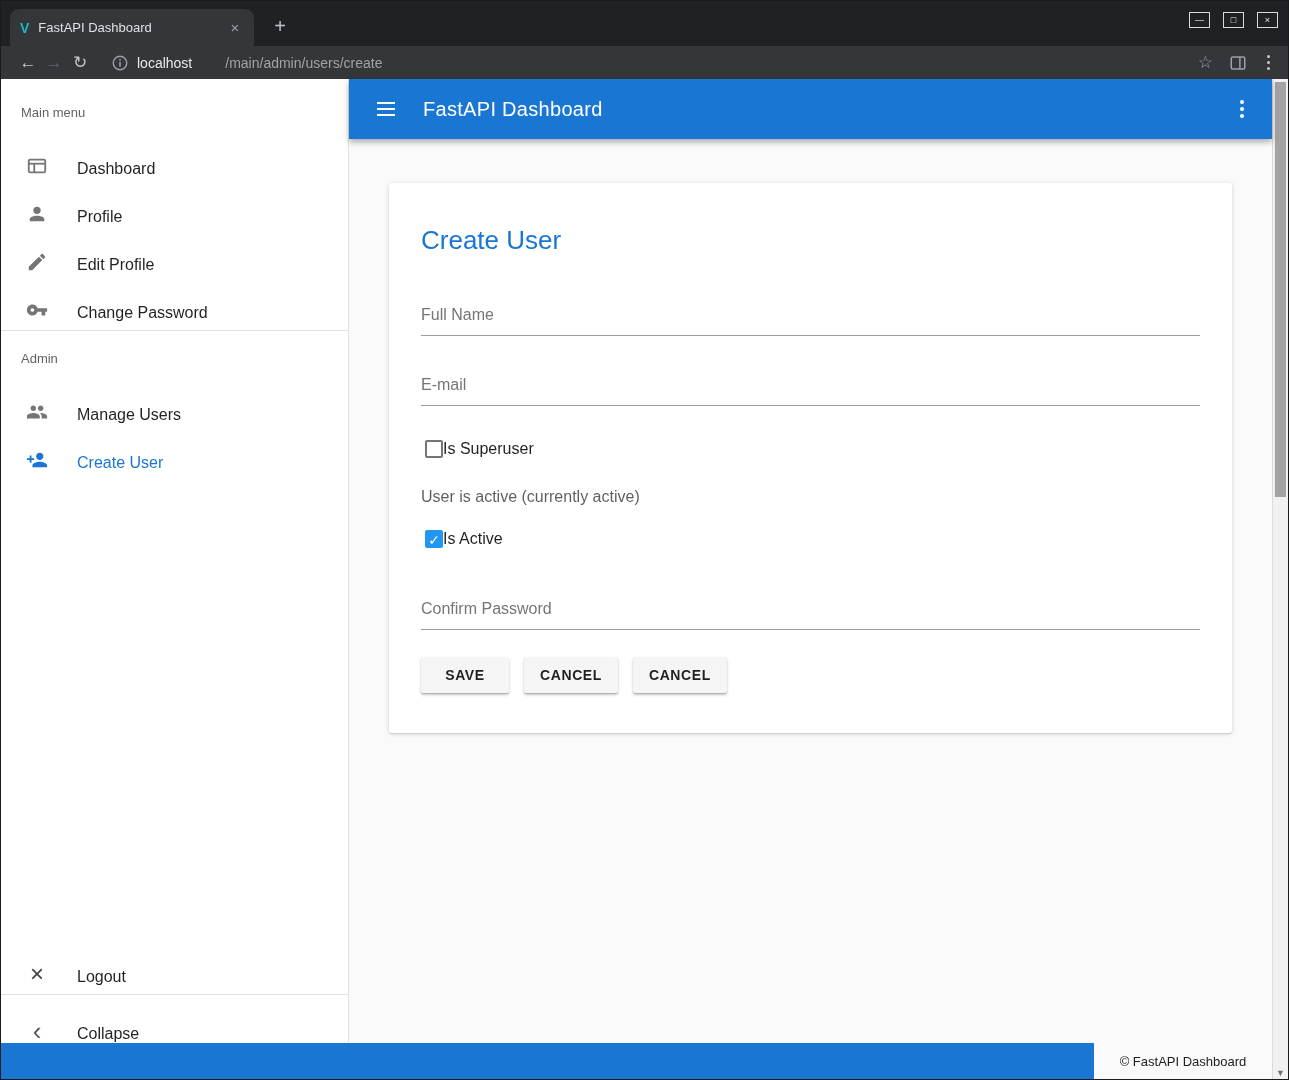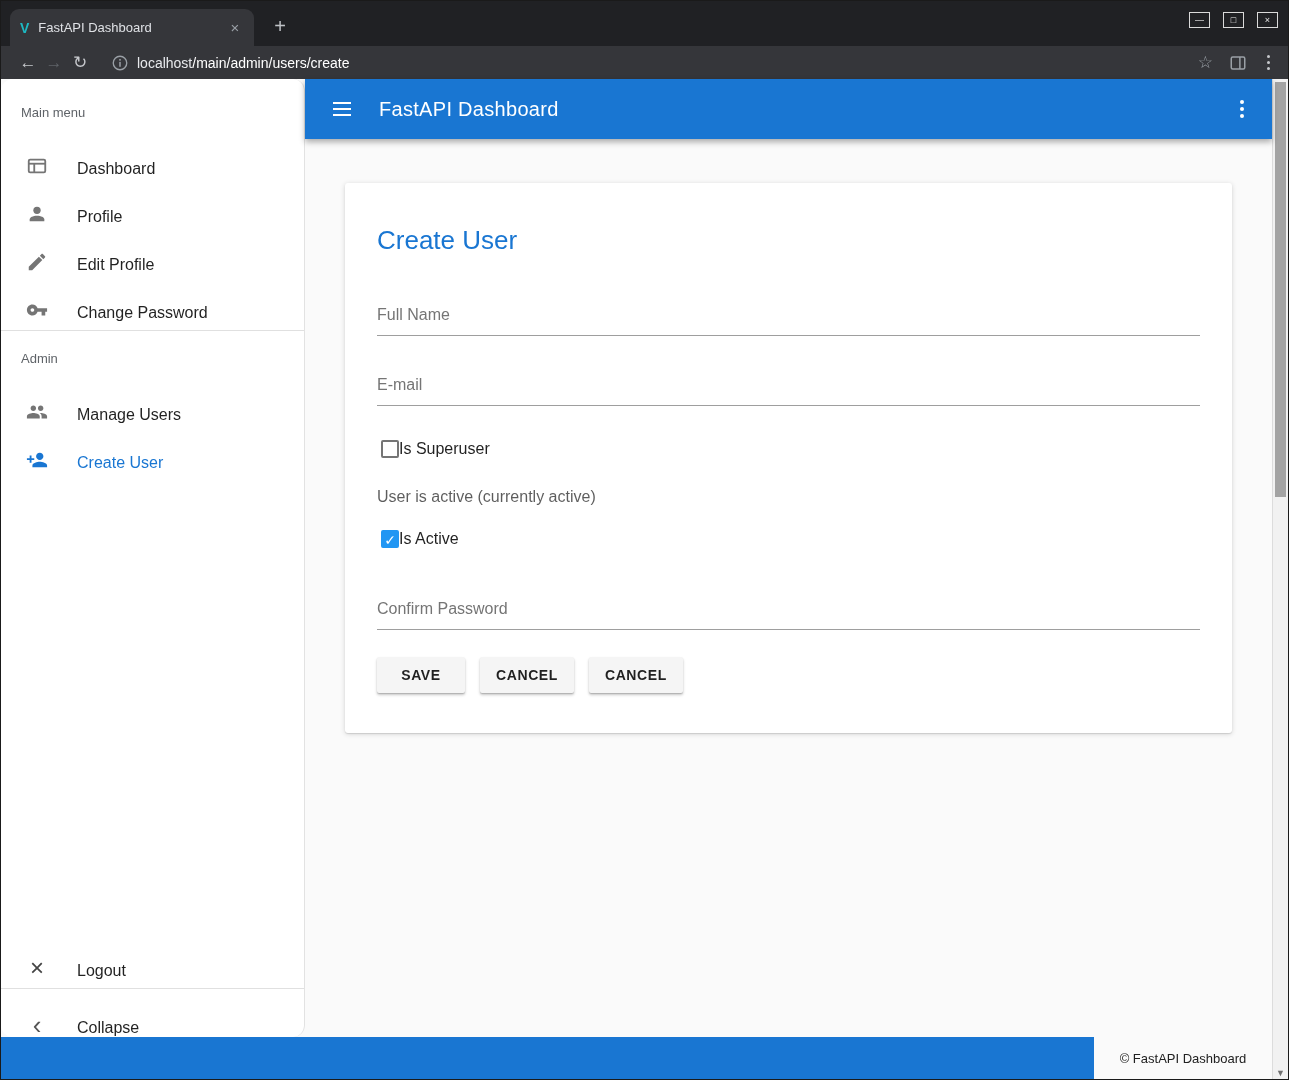--- a/index.html
+++ b/index.html
@@ -16,34 +16,34 @@
   .new-tab { color:#c0c3c7; font-size:20px; width:28px; height:28px; line-height:26px; text-align:center; margin:0 0 5px 12px; cursor:pointer; }
   .win-controls { margin-left:auto; align-self:center; display:flex; gap:13px; padding-right:10px; margin-bottom:8px; }
   .win-btn { width:21px; height:16px; border:1px solid #dadada; color:#e8e8e8; font-size:9px; display:flex; align-items:center; justify-content:center; cursor:pointer; }
 
   .toolbar { height:33px; background:#35363a; display:flex; align-items:center; padding:0 14px; flex:none; }
   .nav-ico { color:#c6c8cc; font-size:17px; width:26px; text-align:center; cursor:pointer; }
   .nav-ico.disabled { color:#5f6368; }
   .site-info { color:#9aa0a6; width:22px; height:22px; margin-left:16px; cursor:pointer; display:flex; align-items:center; justify-content:center; }
   .url { font-size:14px; margin-left:6px; white-space:nowrap; }
   .url .host { color:#e8eaed; }
-  .url .path { color:#ffffff; }
+  .url .path { color:#a3a3a3;padding-left:33px; }
   .toolbar-right { margin-left:auto; display:flex; align-items:center; gap:16px; }
   .star { color:#9aa0a6; font-size:17px; cursor:pointer; }
   .side-panel { color:#9aa0a6; width:18px; height:18px; cursor:pointer; }
   .kebab { display:flex; flex-direction:column; gap:3px; padding:4px; cursor:pointer; }
   .kebab i { width:3px; height:3px; border-radius:50%; background:#c6c8cc; }
 
   
   .lower { flex:1; display:flex; min-height:0; background:#fafafa; }
   .app-region { flex:1; display:flex; flex-direction:column; min-width:0; }
   .body-row { flex:1; display:flex; min-height:0; }
 
   
-  .sidebar { width:304px; flex:none; background:#fff; border-right:1px solid #e2e2e2; display:flex; flex-direction:column;border-radius:12px; }
+  .sidebar { width:348px; flex:none; background:#fff; border-right:1px solid #e2e2e2; display:flex; flex-direction:column; }
   .menu-label { padding:26px 20px 10px; font-size:13px; color:#5f6368; }
   .nav-item { height:48px; display:flex; align-items:flex-end; padding:0 16px; cursor:pointer; color:#757575; }
   .nav-item .s-icon { width:24px; height:24px; margin:0 28px 0 8px; display:flex; align-items:center; justify-content:center; }
   .nav-item .s-label { font-size:16px; color:rgba(0,0,0,.87); }
   .nav-item.active { color:#1976d2; }
   .nav-item.active .s-label { color:#1976d2; }
   .divider { height:1px; background:#e0e0e0; margin:8px 0; flex:none; }
   .spacer { flex:1; }
   .glyph-icon { font-size:20px; color:#444; }
 
@@ -65,21 +65,21 @@
   .hint { font-size:16px; color:rgba(0,0,0,.64); margin-bottom:24px; }
   .cb-row { display:flex; align-items:center; margin:0 0 30px 4px; cursor:pointer; }
   .cb-row.last { margin-bottom:46px; }
   .cb { width:18px; height:18px; border:2px solid #757575; border-radius:2px; flex:none; }
   .cb.checked { border-color:#2196f3; background:#2196f3; color:#fff; font-size:14px; line-height:17px; text-align:center; }
   .cb-label { font-size:16px; color:rgba(0,0,0,.87); }
   .btn-row { display:flex; gap:15px; margin-top:27px; }
   .btn { min-width:88px; height:36px; padding:0 16px; background:#f5f5f5; border:none; border-radius:2px; font-family:inherit; font-size:14px; font-weight:bold; letter-spacing:.6px; color:rgba(0,0,0,.87); box-shadow:0 2px 3px rgba(0,0,0,.22), 0 1px 1px rgba(0,0,0,.14); cursor:pointer; }
 
   
-  .footer { height:42px; flex:none; display:flex; background:#1976d2; }
+  .footer { height:36px; flex:none; display:flex; background:#1976d2; }
   .footer-copy { margin-left:auto; width:178px; background:#fafafa; display:flex; align-items:center; justify-content:center; font-size:13px; color:#212121; }
 
   
   .scrollbar { width:16px; flex:none; background:#f1f1f1; border-left:1px solid #dcdcdc; position:relative; }
   .scroll-thumb { position:absolute; top:3px; left:2px; width:11px; height:415px; background:#a3a3a3; cursor:grab; }
   .scroll-down { position:absolute; bottom:1px; left:0; width:100%; text-align:center; color:#6f6f6f; font-size:9px; cursor:pointer; }
 
   svg { display:block; }
 </style>
 </head>

